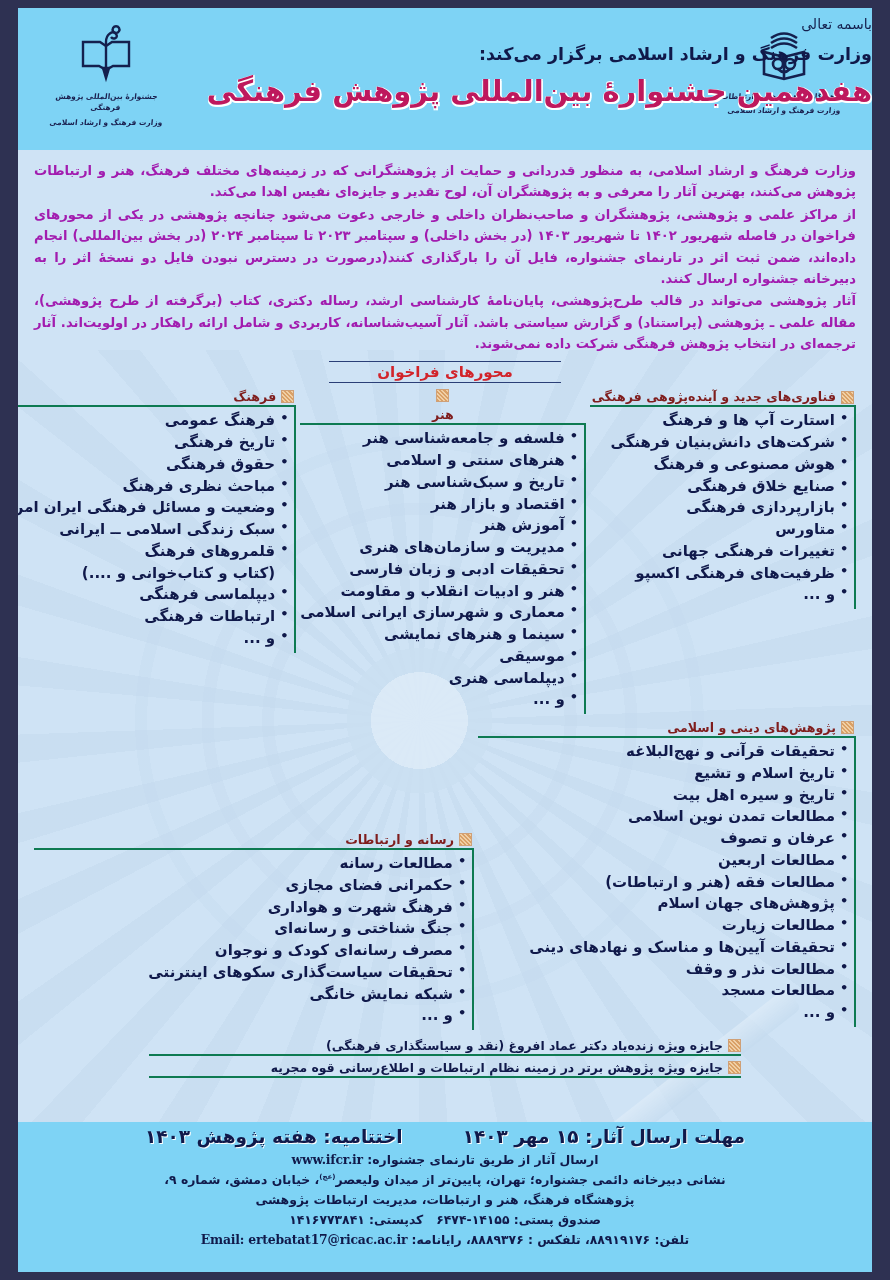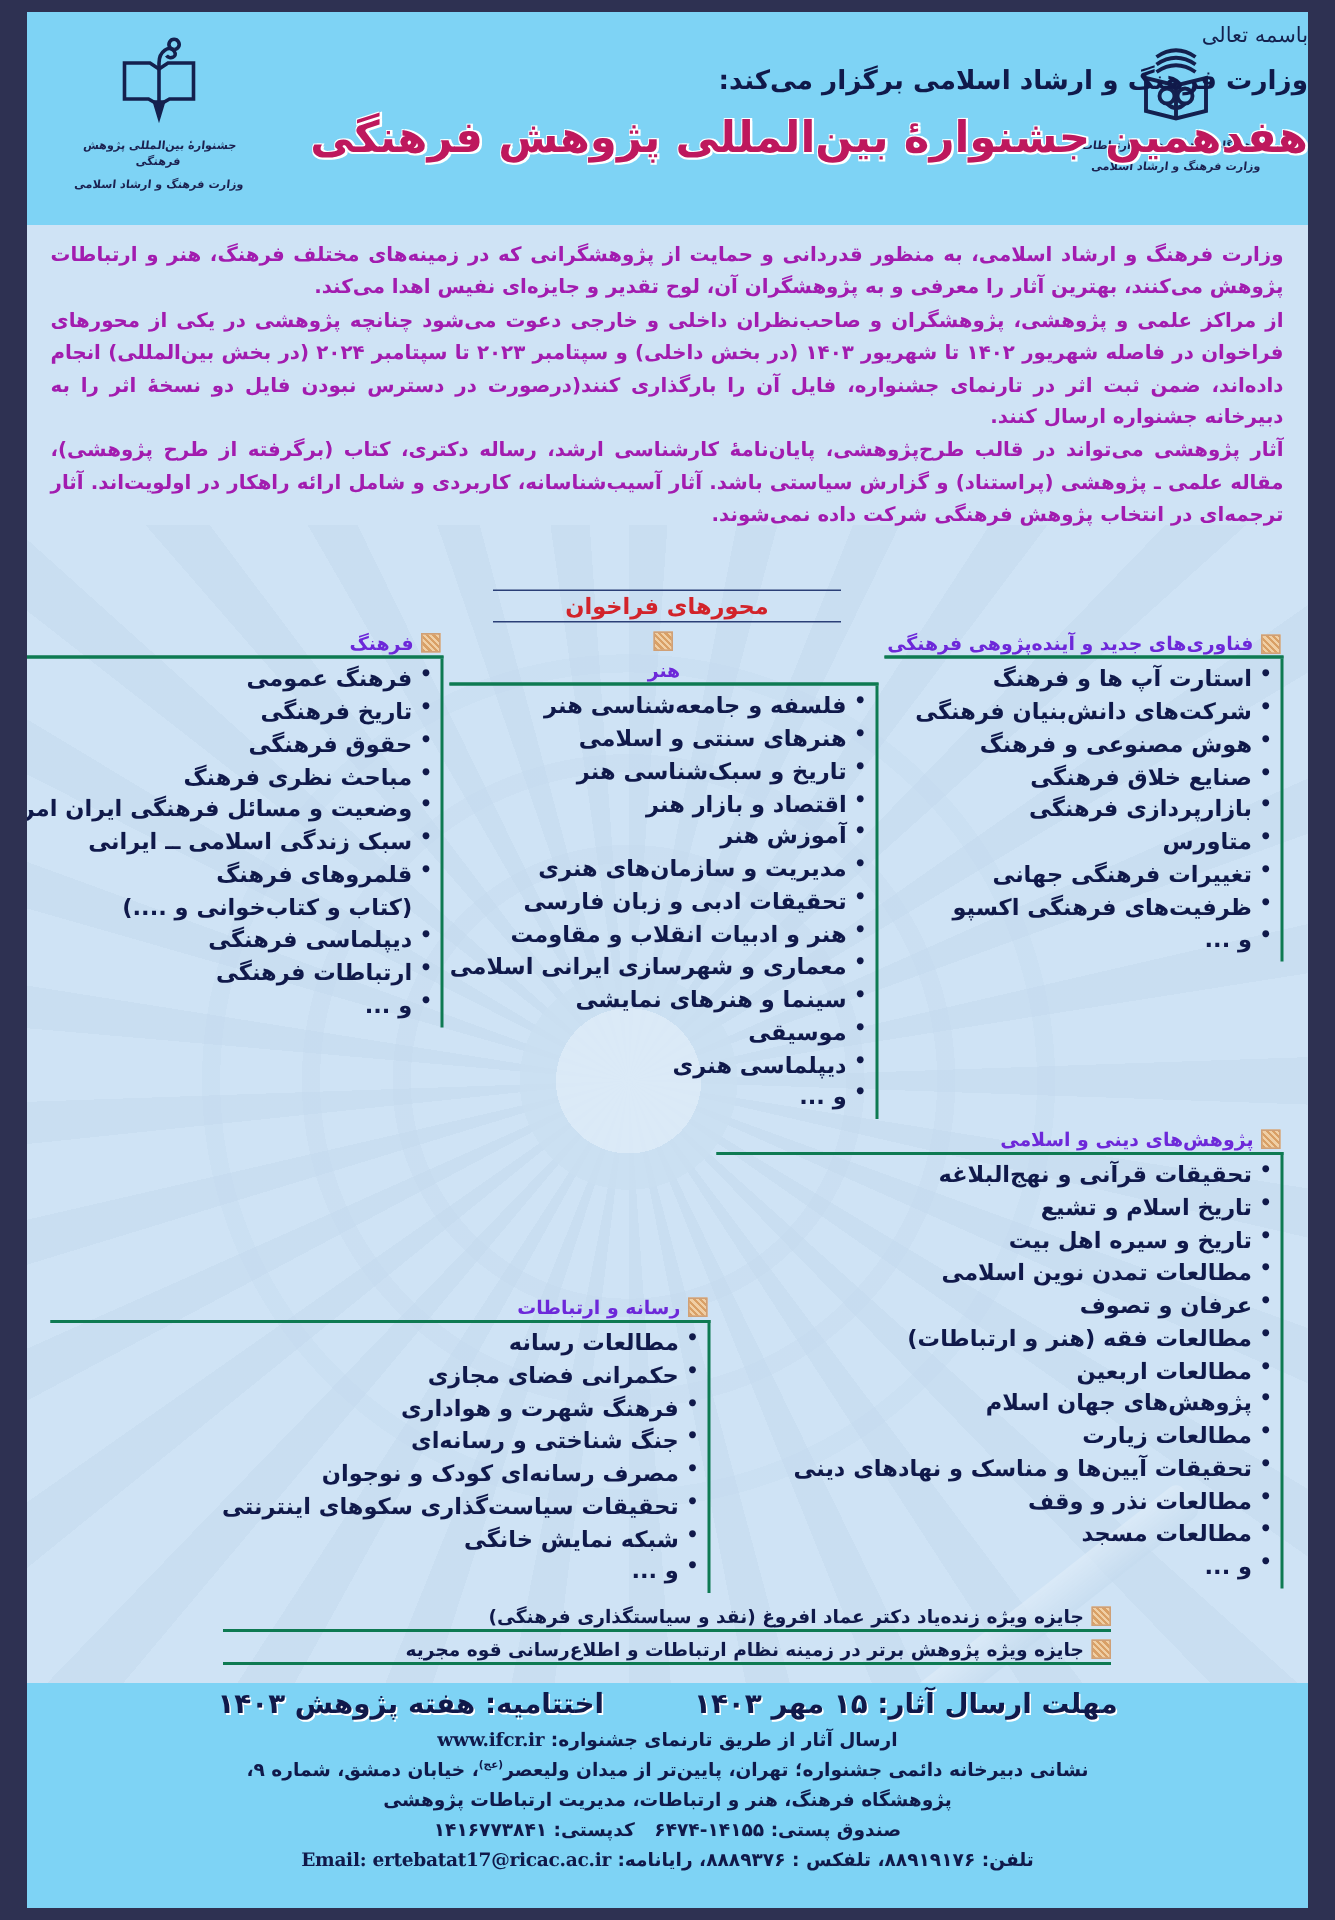--- a/index.html
+++ b/index.html
@@ -93,21 +93,20 @@
   }
   .intro p{ margin-bottom:1px; }
 
   .axes-title{
     text-align:center; margin:7px 0 6px 0;
   }
   .axes-title span{
     display:inline-block; color:#d2232a; font-weight:800; font-size:15px;
     border-top:1px solid #2b3f77; border-bottom:1px solid #2b3f77;
     padding:1px 48px;
-    margin-top:32px;
   }
 
   
   .cols{ display:flex; gap:4px; align-items:flex-start; }
   .col{ flex:1 1 0; }
 
   .sec{ position:relative; margin-bottom:4px; }
   .sec-head{
     display:flex; align-items:center; justify-content:flex-start;
     gap:5px; padding:0 2px 1px 2px;
@@ -119,21 +118,21 @@
     height:2.5px; background:#0e7a52;
   }
   .orn{
     flex:0 0 13px; width:13px; height:13px;
     background:
       repeating-linear-gradient(45deg,#d9a066 0 1.5px,#f0cfa5 1.5px 3px),
       #e6b886;
     border:1px solid #cfa077;
   }
   .sec-title{
-    font-size:12.6px; font-weight:800; color:#6d28d9; letter-spacing:-.3px;
+    font-size:12.6px; font-weight:800; color:#7f1d1d; letter-spacing:-.3px;
     white-space:nowrap;
   }
   .sec-body{
     border-right:2.5px solid #0e7a52;
     padding:3px 6px 3px 0;
   }
   ul.items{ list-style:none; }
   ul.items li{
     position:relative;
     font-size:15px; font-weight:700; color:#10194a;
@@ -346,22 +345,22 @@
                   <span class="sec-title">پژوهش‌های دینی و اسلامی</span>
                 </div>
               </div>
               <div class="sec-body">
                 <ul class="items">
                   <li>تحقیقات قرآنی و نهج‌البلاغه</li>
                   <li>تاریخ اسلام و تشیع</li>
                   <li>تاریخ و سیره اهل بیت</li>
                   <li>مطالعات تمدن نوین اسلامی</li>
                   <li>عرفان و تصوف</li>
+                  <li>مطالعات اربعین</li>
                   <li>مطالعات فقه (هنر و ارتباطات)</li>
-                  <li>مطالعات اربعین</li>
                   <li>پژوهش‌های جهان اسلام</li>
                   <li>مطالعات زیارت</li>
                   <li>تحقیقات آیین‌ها و مناسک و نهادهای دینی</li>
                   <li>مطالعات نذر و وقف</li>
                   <li>مطالعات مسجد</li>
                   <li>و ...</li>
                 </ul>
               </div>
             </div>
           </div>

